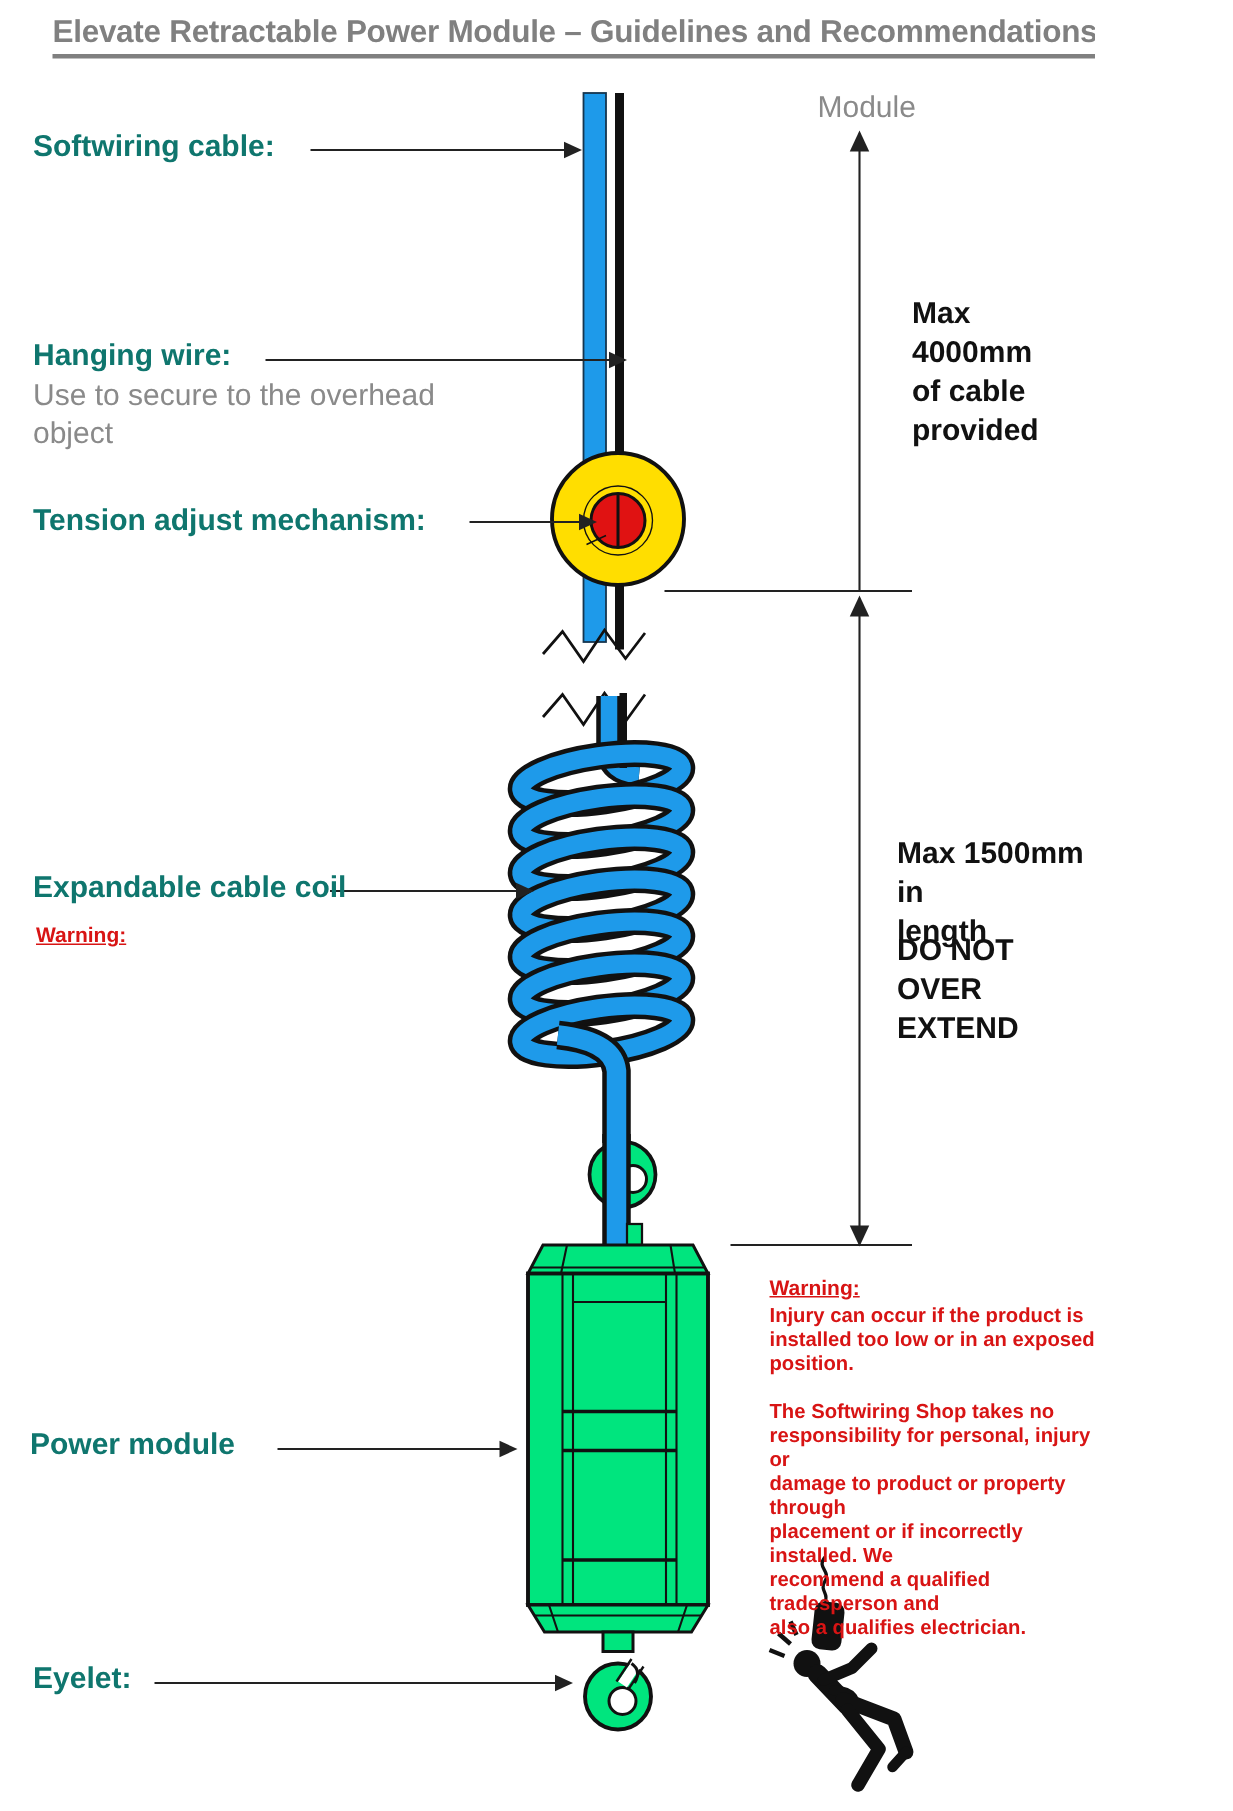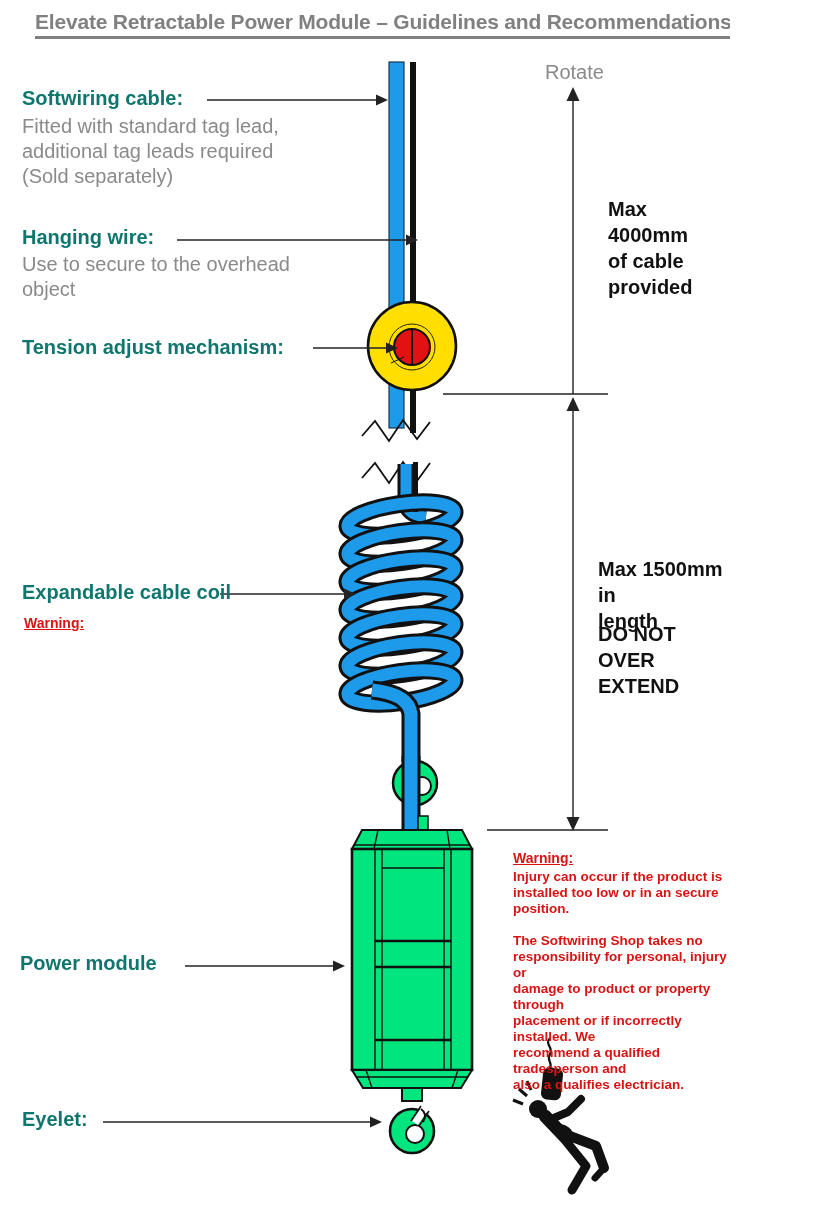--- a/index.html
+++ b/index.html
@@ -145,49 +145,46 @@
       <path d="M556,1127 Q574,1128 569,1144" fill="none" stroke-width="7" stroke-linecap="round"></path>
       <path d="M562,1133 L596,1146 L604,1168" fill="none" stroke-width="10" stroke-linecap="round" stroke-linejoin="round"></path>
       <path d="M604,1168 L595,1178" fill="none" stroke-width="7" stroke-linecap="round"></path>
       <path d="M565,1140 L586,1166 L572,1190" fill="none" stroke-width="9" stroke-linecap="round" stroke-linejoin="round"></path>
     </g>
   </svg>
 
   <div class="abs doc-title">Elevate Retractable Power Module – Guidelines and Recommendations</div>
 
   <div class="abs lbl" style="left:22px;top:87px">Softwiring cable:</div>
-  <div class="abs desc" style="left:22px;top:114px">Fitted with standard tag lead,
-additional tag leads required
-(Sold separately)</div>
 
   <div class="abs lbl" style="left:22px;top:226px">Hanging wire:</div>
   <div class="abs desc" style="left:22px;top:252px">Use to secure to the overhead
 object</div>
 
   <div class="abs lbl" style="left:22px;top:336px">Tension adjust mechanism:</div>
 
   <div class="abs lbl" style="left:22px;top:581px">Expandable cable coil</div>
   <div class="abs warn-title" style="left:24px;top:615px">Warning:</div>
 
   <div class="abs lbl" style="left:20px;top:952px">Power module</div>
 
   <div class="abs lbl" style="left:22px;top:1108px">Eyelet:</div>
 
-  <div class="abs desc" style="left:545px;top:60px">Rotate</div>
+  <div class="abs desc" style="left:545px;top:60px">Module</div>
   <div class="abs dim" style="left:608px;top:196px">Max 4000mm
 of cable
 provided</div>
   <div class="abs dim" style="left:598px;top:556px">Max 1500mm in
 length</div>
   <div class="abs dim" style="left:598px;top:621px">DO NOT OVER
 EXTEND</div>
 
   <div class="abs warn-title" style="left:513px;top:850px">Warning:</div>
   <div class="abs warn-body" style="left:513px;top:869px">Injury can occur if the product is
-installed too low or in an secure
+installed too low or in an exposed
 position.</div>
   <div class="abs warn-body" style="left:513px;top:933px">The Softwiring Shop takes no
 responsibility for personal, injury or
 damage to product or property through
 placement or if incorrectly installed. We
 recommend a qualified tradesperson and
 also a qualifies electrician.</div>
 
 </div>
 

